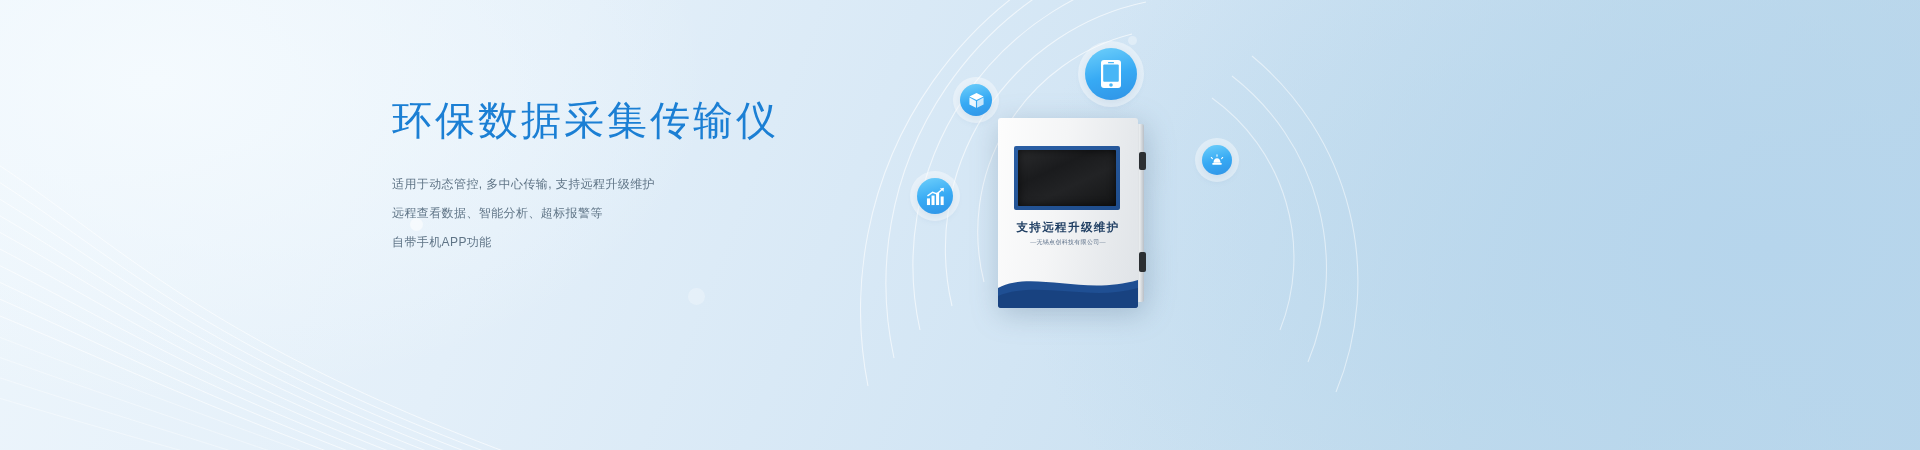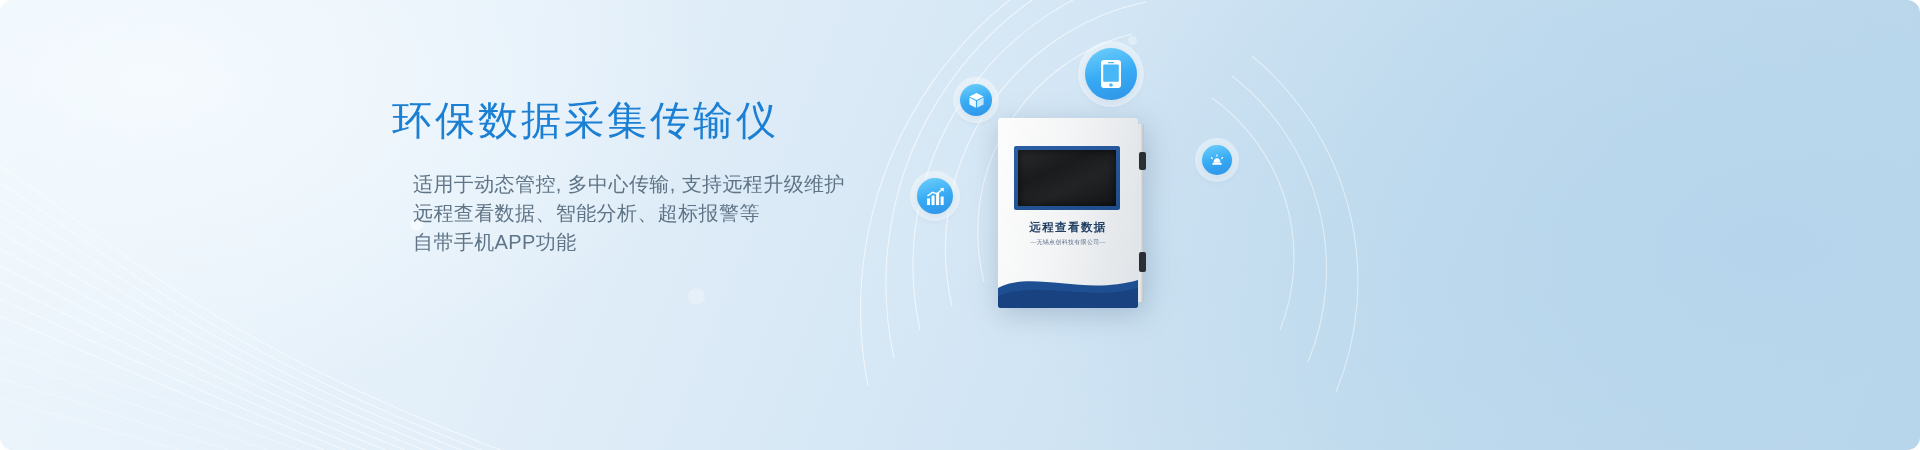--- a/index.html
+++ b/index.html
@@ -6,39 +6,38 @@
   body{
     width:1920px;height:450px;overflow:hidden;
     font-family:"Liberation Sans","DejaVu Sans",sans-serif;
   }
   .banner{
     position:relative;width:1920px;height:450px;overflow:hidden;
     background:
       radial-gradient(ellipse 900px 520px at 8% 18%, #f4fafe 0%, rgba(244,250,254,0) 62%),
       radial-gradient(ellipse 1100px 700px at 92% 55%, #b6d5ec 0%, rgba(182,213,236,0) 68%),
       linear-gradient(112deg,#eef6fc 0%,#e3eff9 28%,#d2e5f4 55%,#c2dced 78%,#b9d6ea 100%);
-    border-radius: 13px;
   }
   
   .swirl{position:absolute;left:-40px;bottom:-70px;width:720px;height:420px;opacity:.85;}
   .swirl svg{display:block;width:100%;height:100%;}
   .glowdot{position:absolute;border-radius:50%;background:rgba(255,255,255,.55);}
   
   .arcs{position:absolute;left:860px;top:-90px;width:640px;height:640px;}
   .arcs svg{display:block;width:100%;height:100%;}
   
   .copy{position:absolute;left:392px;top:96px;width:480px;}
   .title{
     font-size:40px;line-height:48px;letter-spacing:3px;
     color:#1b7fd4;font-weight:400;white-space:nowrap;
   }
   .sublines{margin-top:26px;}
   .subline{
-    font-size:20px;line-height:29px;letter-spacing:.4px;
-    color:#5f7486;white-space:nowrap;margin-left:21px;
+    font-size:12px;line-height:29px;letter-spacing:.4px;
+    color:#5f7486;white-space:nowrap;
   }
   
   .device{
     position:absolute;left:998px;top:118px;width:140px;height:190px;
     filter:drop-shadow(2px 6px 14px rgba(60,90,120,.28));
   }
   .dev-body{
     position:absolute;inset:0;border-radius:3px;
     background:linear-gradient(100deg,#fdfdfd 0%,#f4f5f6 42%,#e6e9ec 78%,#dfe3e7 100%);
     overflow:hidden;
@@ -149,21 +148,21 @@
 
   <div class="device">
     <div class="dev-edge"></div>
     <div class="dev-latch"></div>
     <div class="dev-latch two"></div>
     <div class="dev-body">
       <div class="screen-frame">
         <div class="screen"></div>
       </div>
       <div class="dev-label">
-        <div class="l1">远程查看数据</div>
+        <div class="l1">支持远程升级维护</div>
         <div class="l2">—无锡点创科技有限公司—</div>
       </div>
       <div class="dev-wave">
         <svg viewBox="0 0 140 42" preserveAspectRatio="none">
           <path d="M0 22 C 34 4, 86 30, 140 14 L140 42 L0 42 Z" fill="#1f4f93"></path>
           <path d="M0 30 C 40 14, 92 36, 140 22 L140 42 L0 42 Z" fill="#17407c" opacity="0.85"></path>
         </svg>
       </div>
     </div>
   </div>

